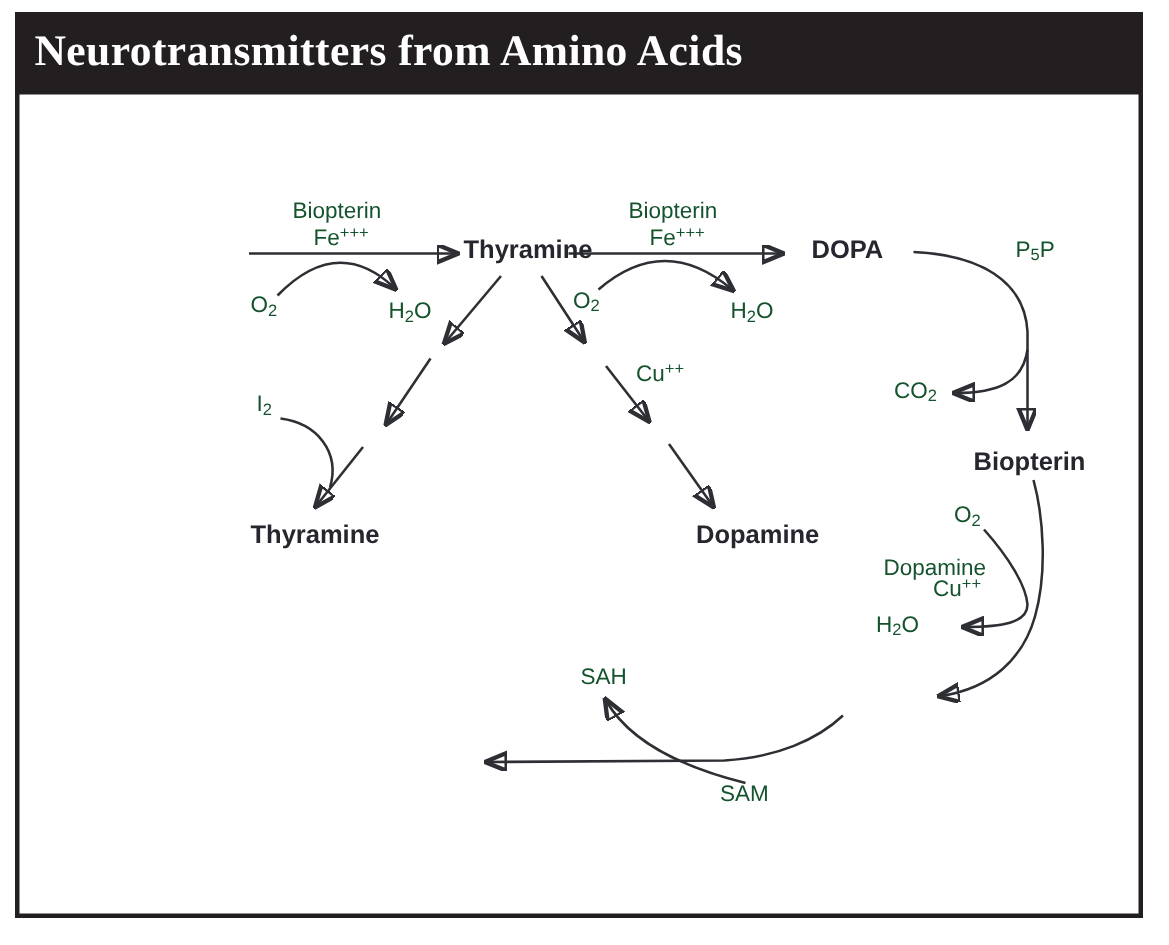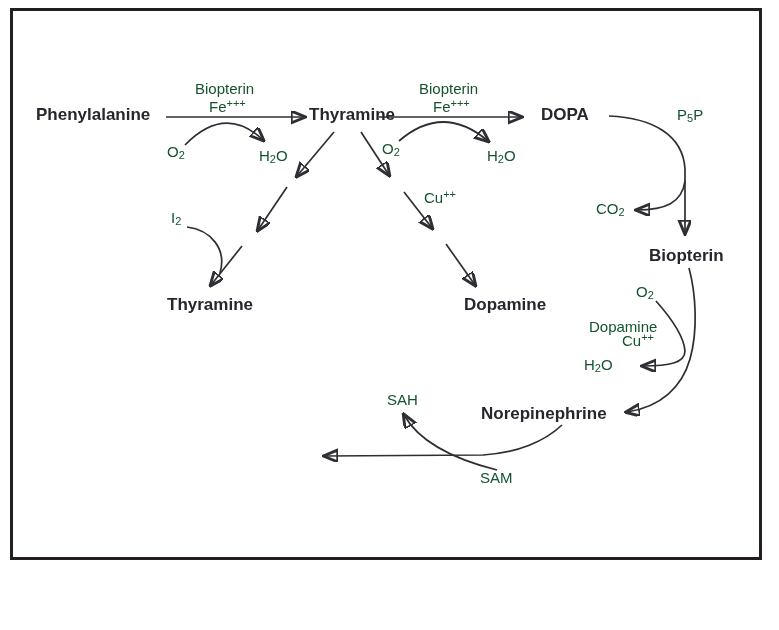--- a/index.html
+++ b/index.html
@@ -19,20 +19,23 @@
           line-height:18px; }
   sub, sup { font-size:11px; line-height:0; }
   sub { vertical-align:-0.22em; }
   sup { vertical-align:0.42em; }
   path { fill:none; stroke:#2e2f34; stroke-width:1.7; }
 </style>
 </head>
 <body>
 
 <div class="frame">
+  <div class="title-bar">
+    <h1>Neurotransmitters from Amino Acids</h1>
+  </div>
 
   <div class="canvas">
 
     <svg width="746" height="546" viewBox="0 0 746 546">
       <defs>
         <marker id="ah" orient="auto" markerWidth="9" markerHeight="8" refX="7.5" refY="3.5">
           <path d="M0,0 L8.5,3.5 L0,7 Z" fill="#2e2f34" stroke="none"></path>
         </marker>
       </defs>
 
@@ -54,25 +57,23 @@
       <path d="M 321 121 L 284 165" marker-end="url(#ah)"></path>
       <path d="M 274 176 L 245 219" marker-end="url(#ah)"></path>
       <path d="M 229 235 L 198 274" marker-end="url(#ah)"></path>
       <path d="M 174 216 C 198 219 214 238 207 262"></path>
 
       <path d="M 348 121 L 376 164" marker-end="url(#ah)"></path>
       <path d="M 391 181 L 419 217" marker-end="url(#ah)"></path>
       <path d="M 433 233 L 462 274" marker-end="url(#ah)"></path>
     </svg>
 
-    <div class="node" style="left:23px; top:94px">Phenylalanine</div>
     <div class="node" style="left:296px; top:94px">Thyramine</div>
     <div class="node" style="left:528px; top:94px">DOPA</div>
     <div class="node" style="left:636px; top:235px">Biopterin</div>
-    <div class="node" style="left:468px; top:393px">Norepinephrine</div>
     <div class="node" style="left:154px; top:284px">Thyramine</div>
     <div class="node" style="left:451px; top:284px">Dopamine</div>
 
     <div class="lbl" style="left:182px; top:69px">Biopterin</div>
     <div class="lbl" style="left:196px; top:87px"><span>Fe</span><sup>+++</sup></div>
     <div class="lbl" style="left:154px; top:132px"><span>O</span><sub>2</sub></div>
     <div class="lbl" style="left:246px; top:136px"><span>H</span><sub>2</sub><span>O</span></div>
 
     <div class="lbl" style="left:406px; top:69px">Biopterin</div>
     <div class="lbl" style="left:420px; top:87px"><span>Fe</span><sup>+++</sup></div>

